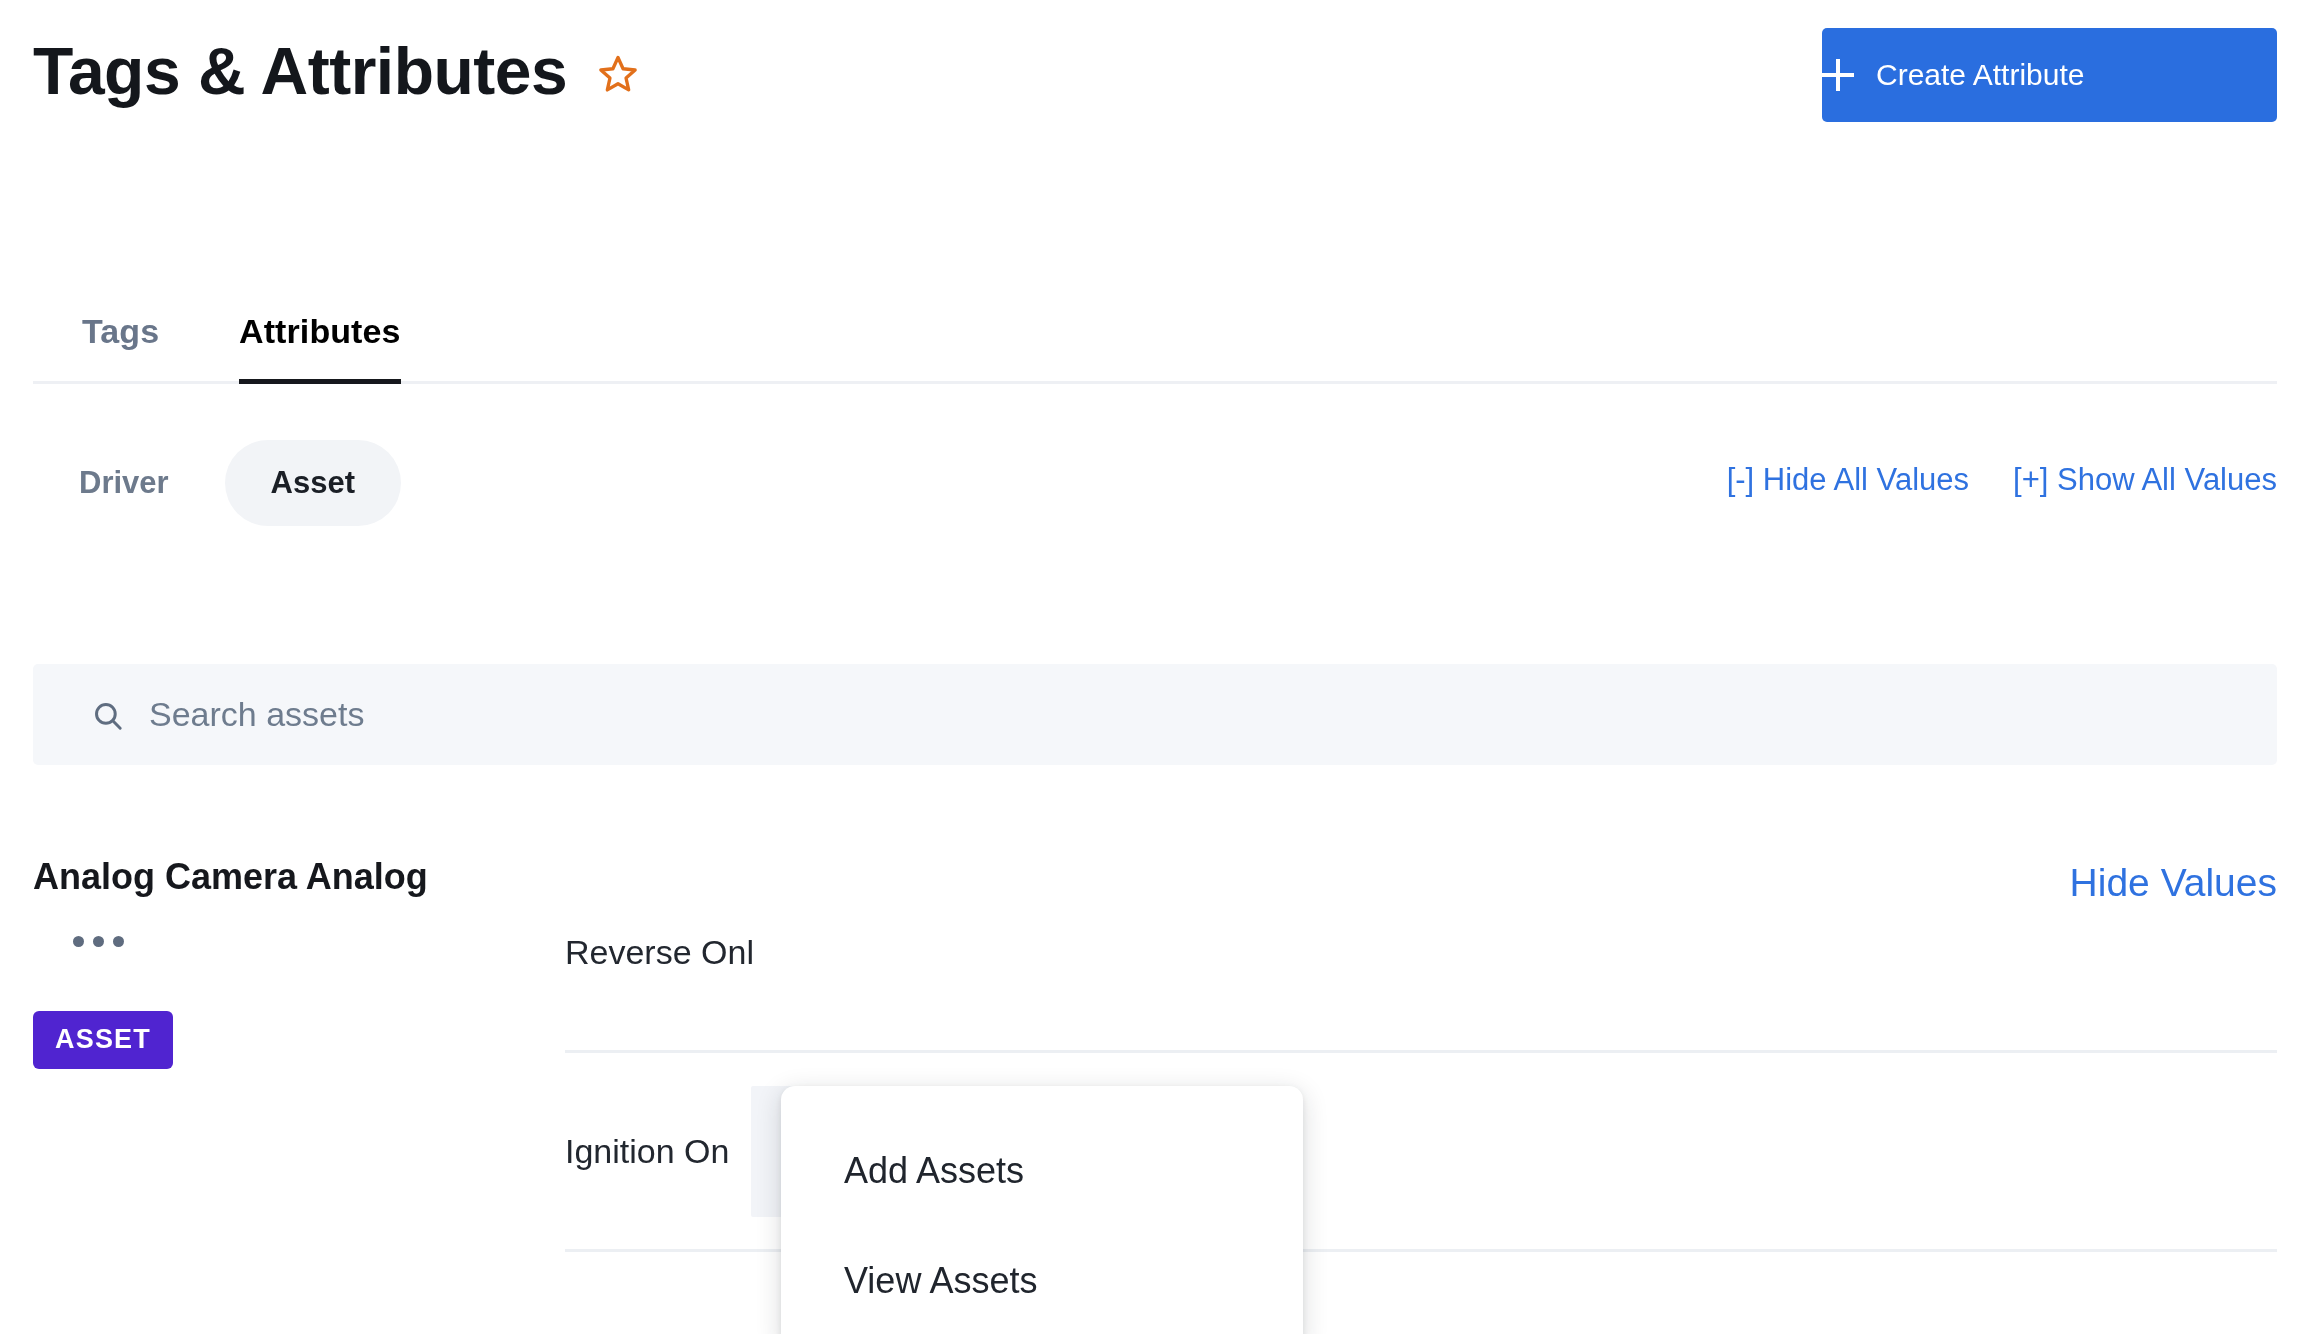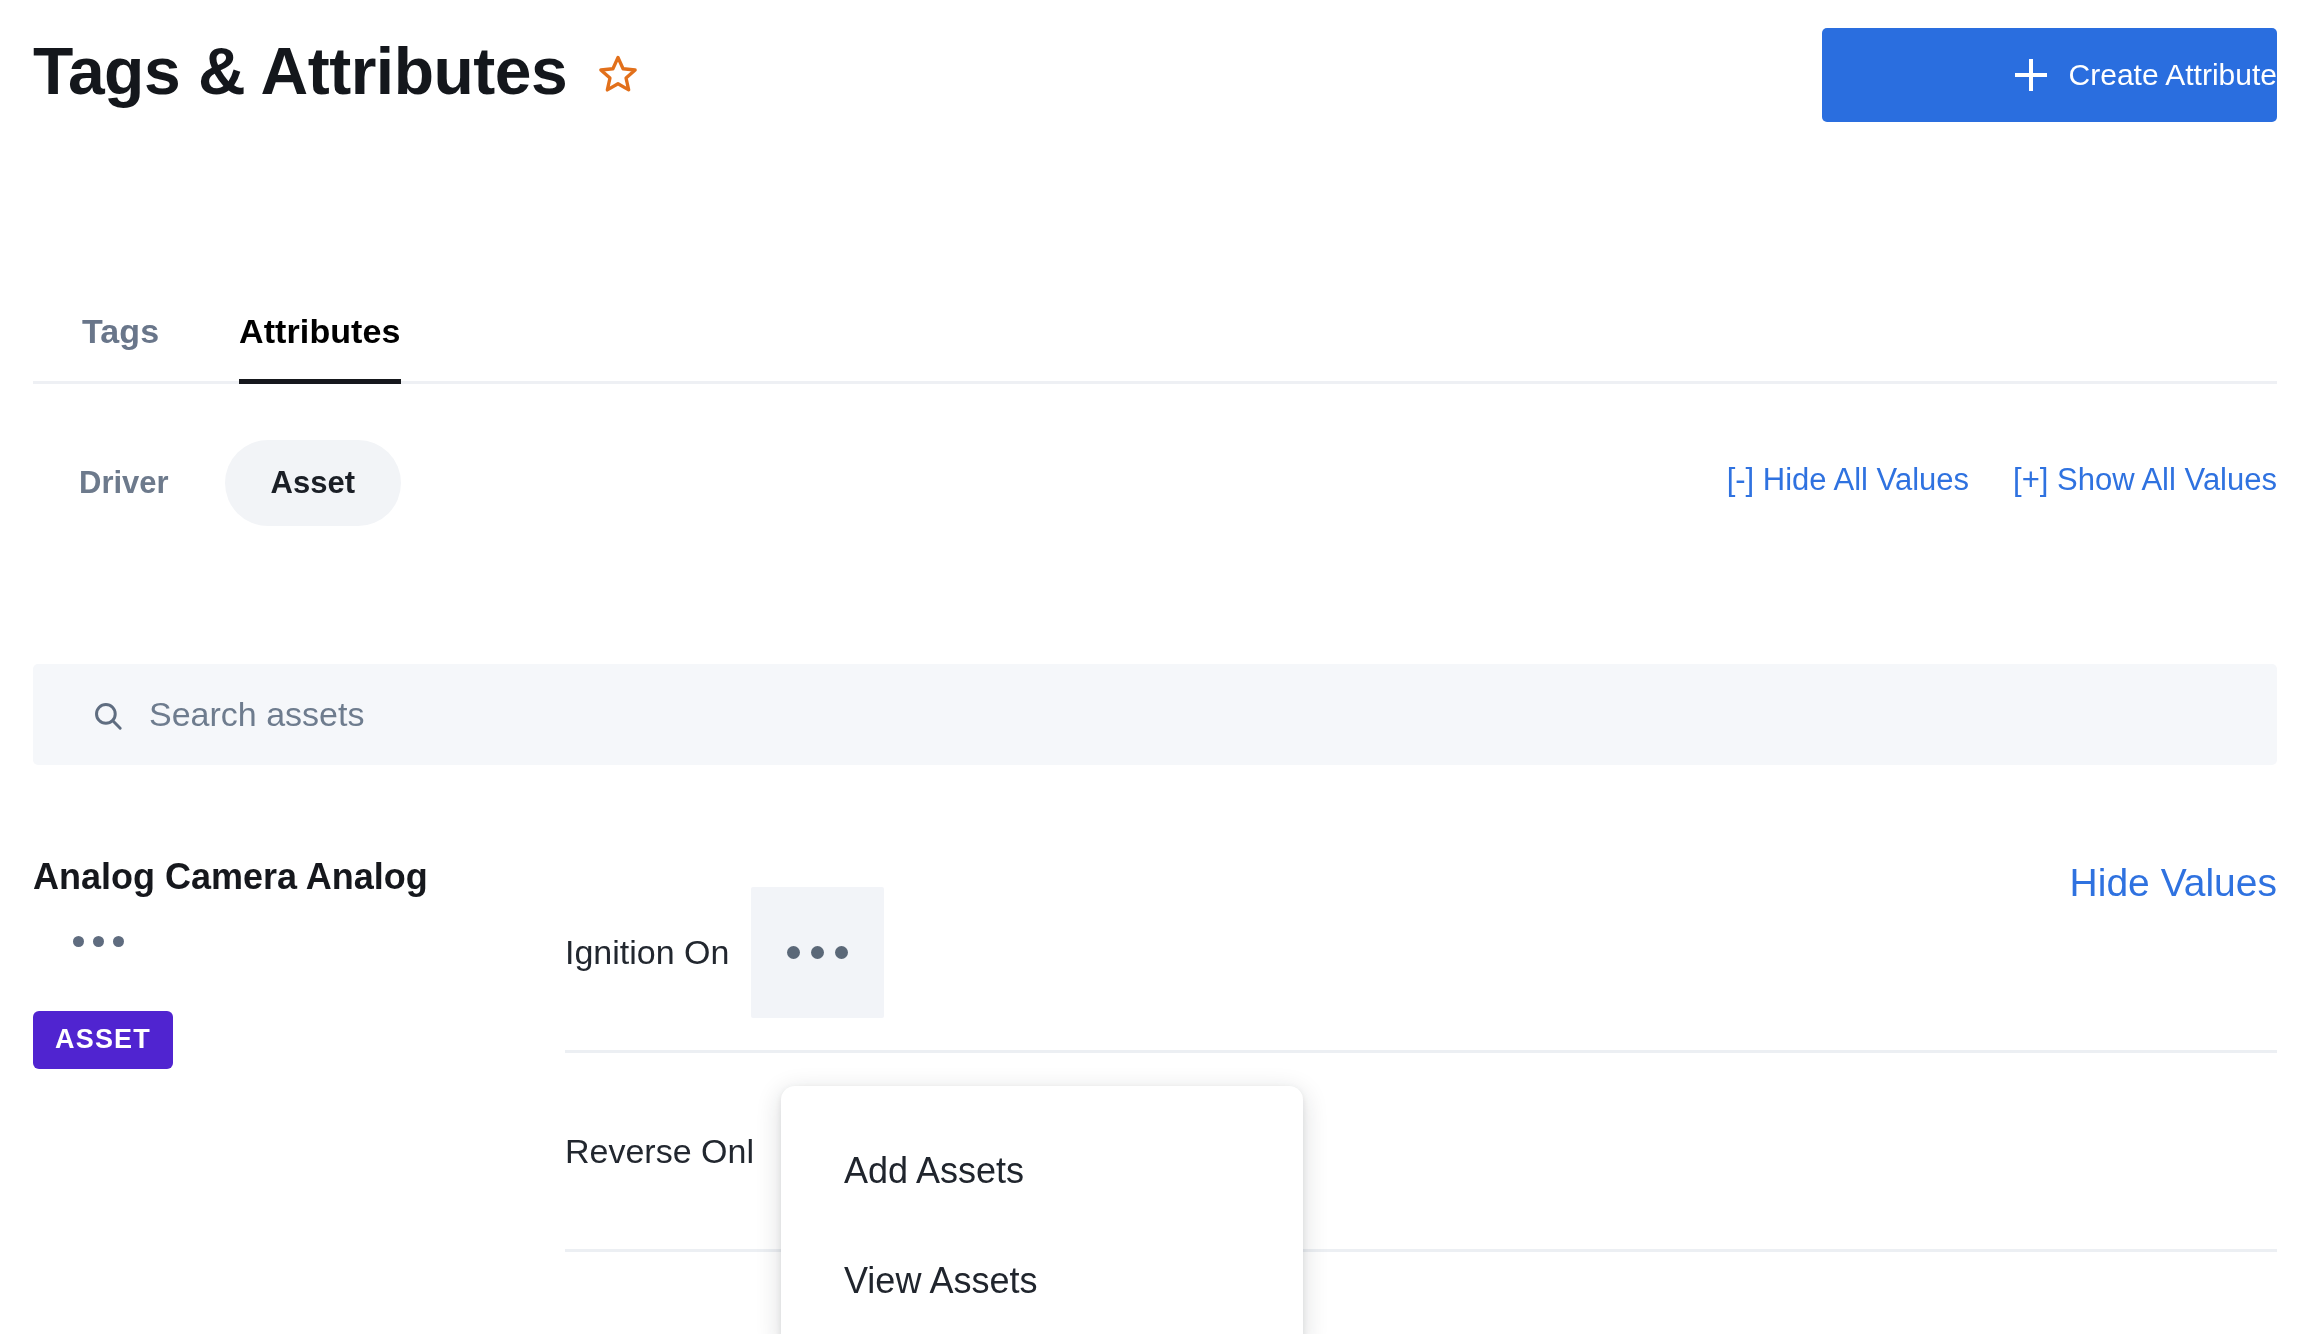--- a/index.html
+++ b/index.html
@@ -60,21 +60,21 @@
     height: 94px;
     background: #2a6edf;
     border: none;
     border-radius: 5px;
     color: #ffffff;
     font-family: "Liberation Sans", sans-serif;
     font-size: 30px;
     font-weight: 400;
     display: flex;
     align-items: center;
-    justify-content: flex-end;
+    justify-content: flex-start;
     gap: 22px;
     cursor: pointer;
   }
 
   .plus-icon {
     position: relative;
     width: 32px;
     height: 32px;
     flex: 0 0 auto;
   }
@@ -399,32 +399,32 @@
         <span class="dot"></span>
       </button>
       <div class="asset-badge">ASSET</div>
     </div>
 
     <a class="hide-values-link" href="#">Hide Values</a>
 
     <div class="values-col">
 
       <div class="value-row">
+        <span class="value-label">Reverse Onl</span>
+      </div>
+
+      <div class="value-row">
         <span class="value-label">Ignition On</span>
         <button class="row-dots-btn">
           <span class="dot"></span>
           <span class="dot"></span>
           <span class="dot"></span>
         </button>
       </div>
 
-      <div class="value-row">
-        <span class="value-label">Reverse Onl</span>
-      </div>
-
     </div>
   </div>
 
   <div class="dropdown">
     <button class="menu-item">Add Assets</button>
     <button class="menu-item">View Assets</button>
   </div>
 
 </div>
 

